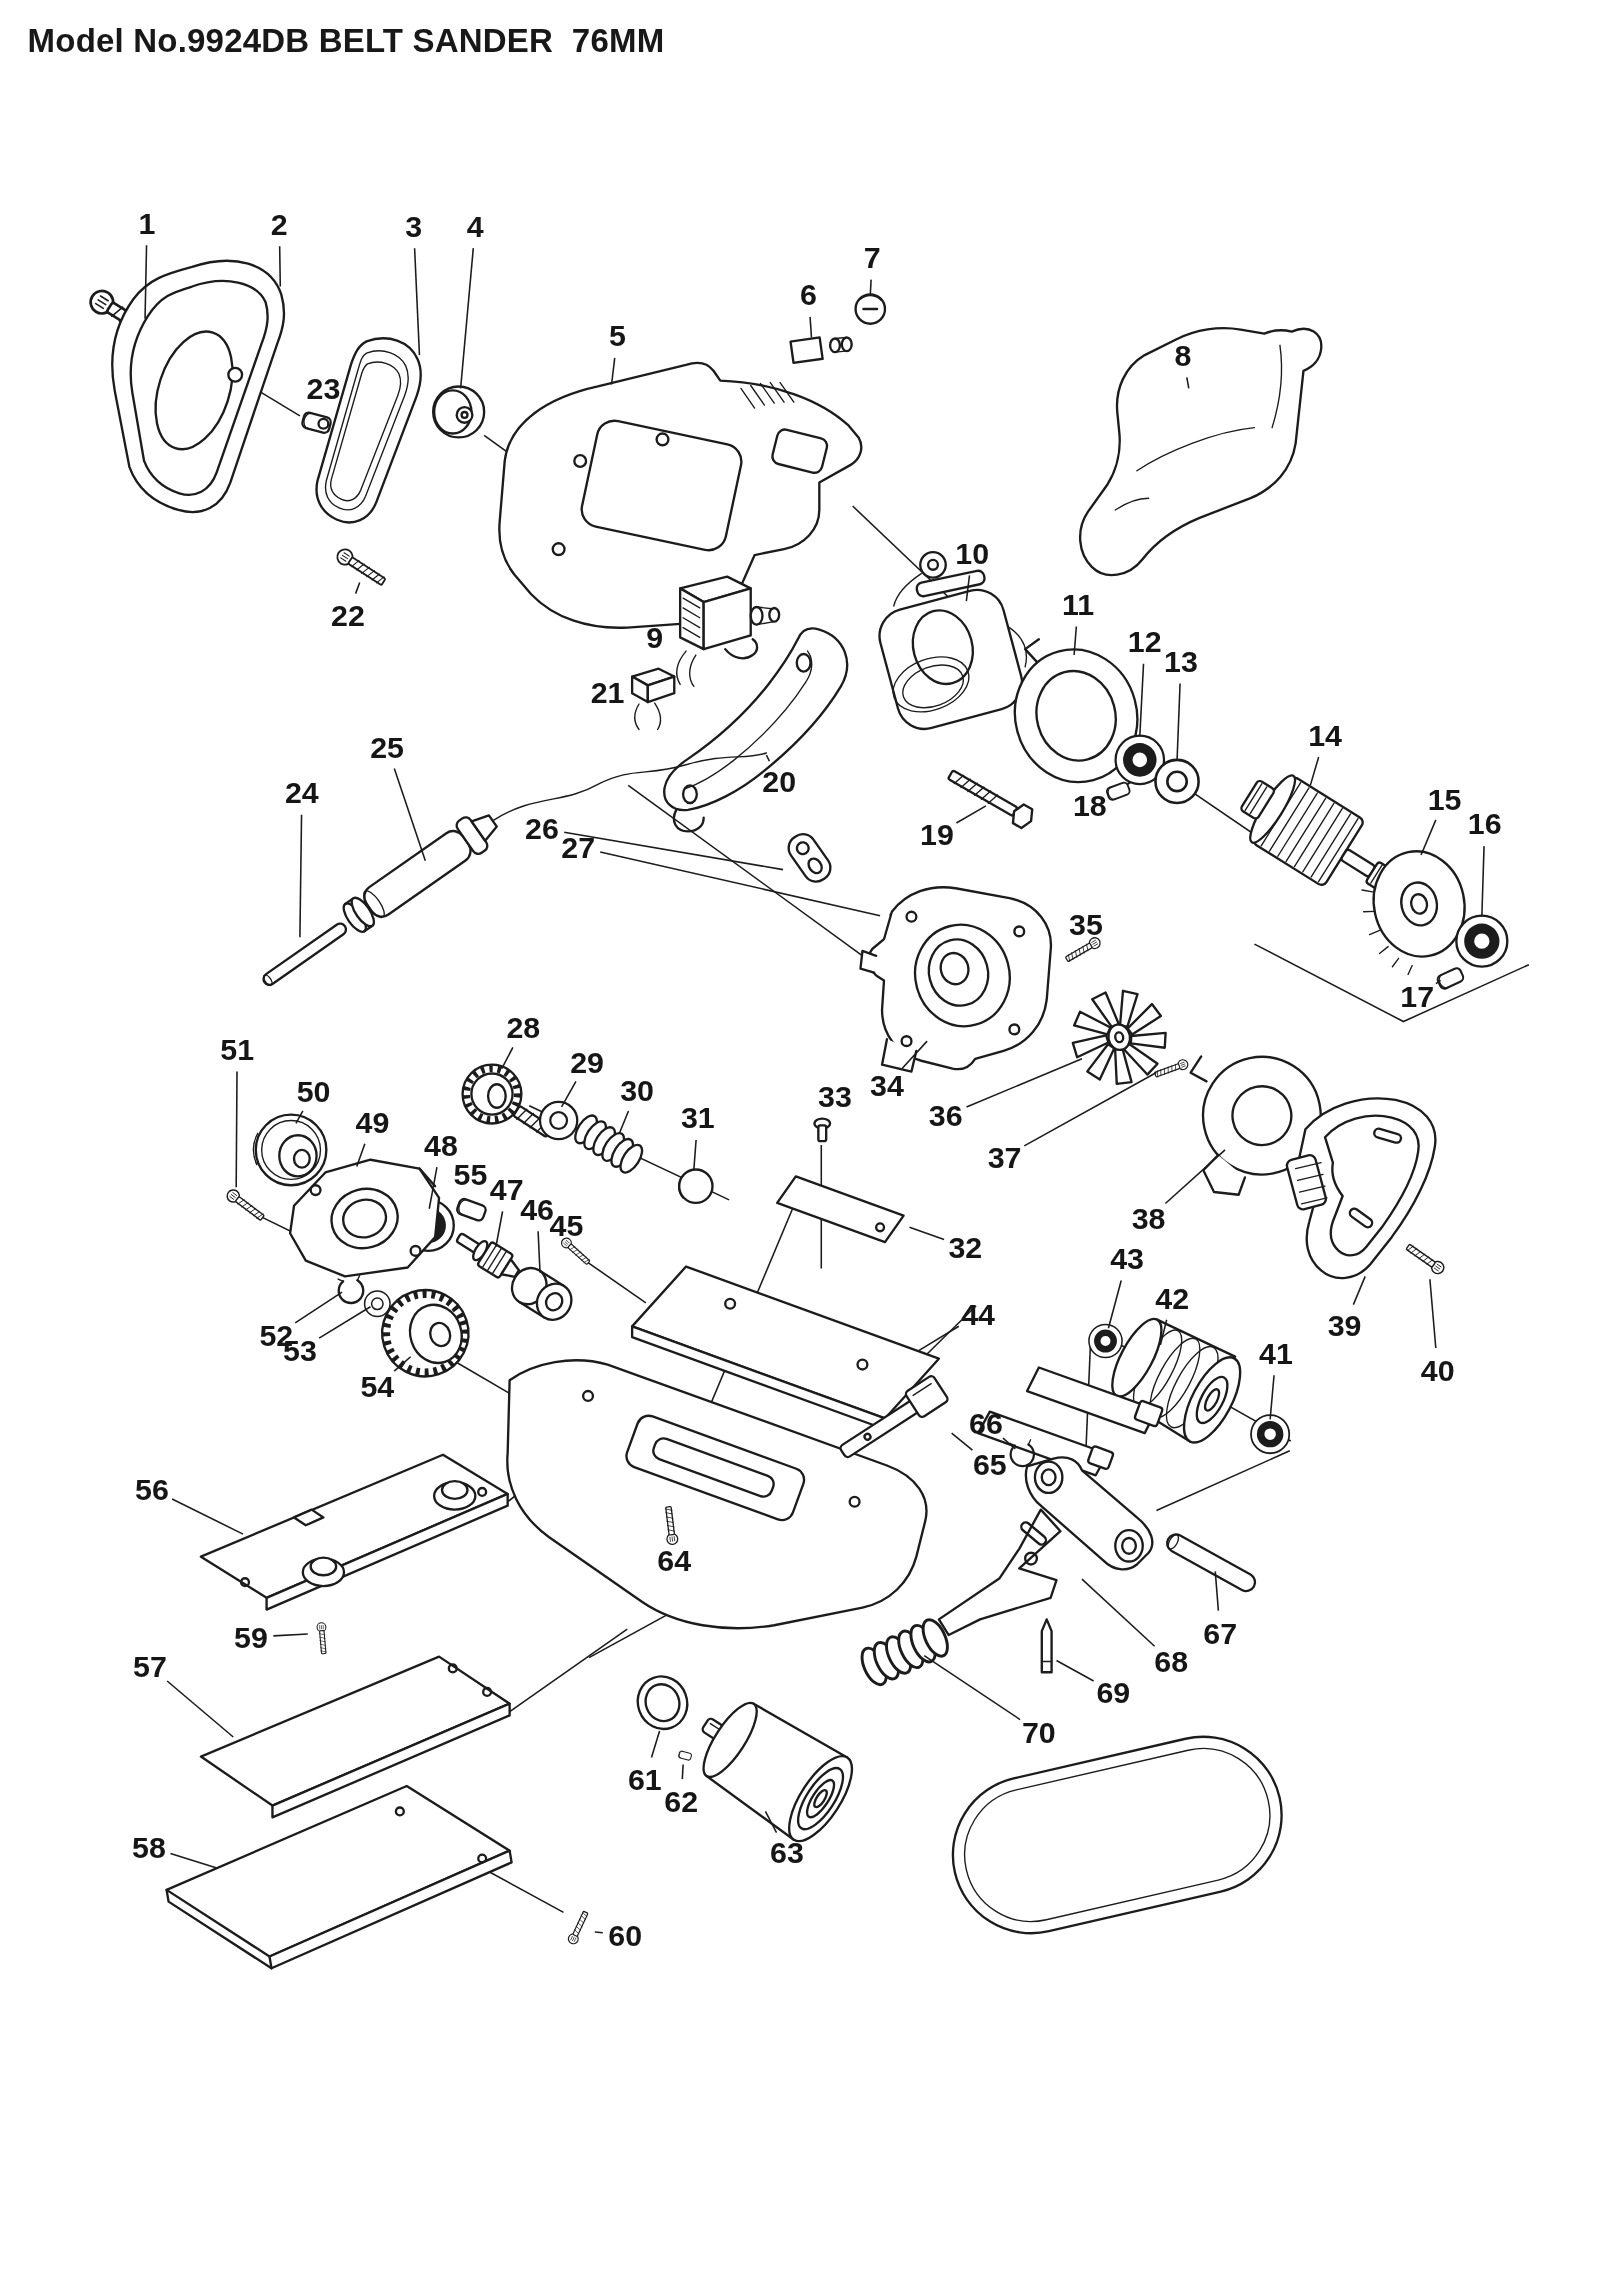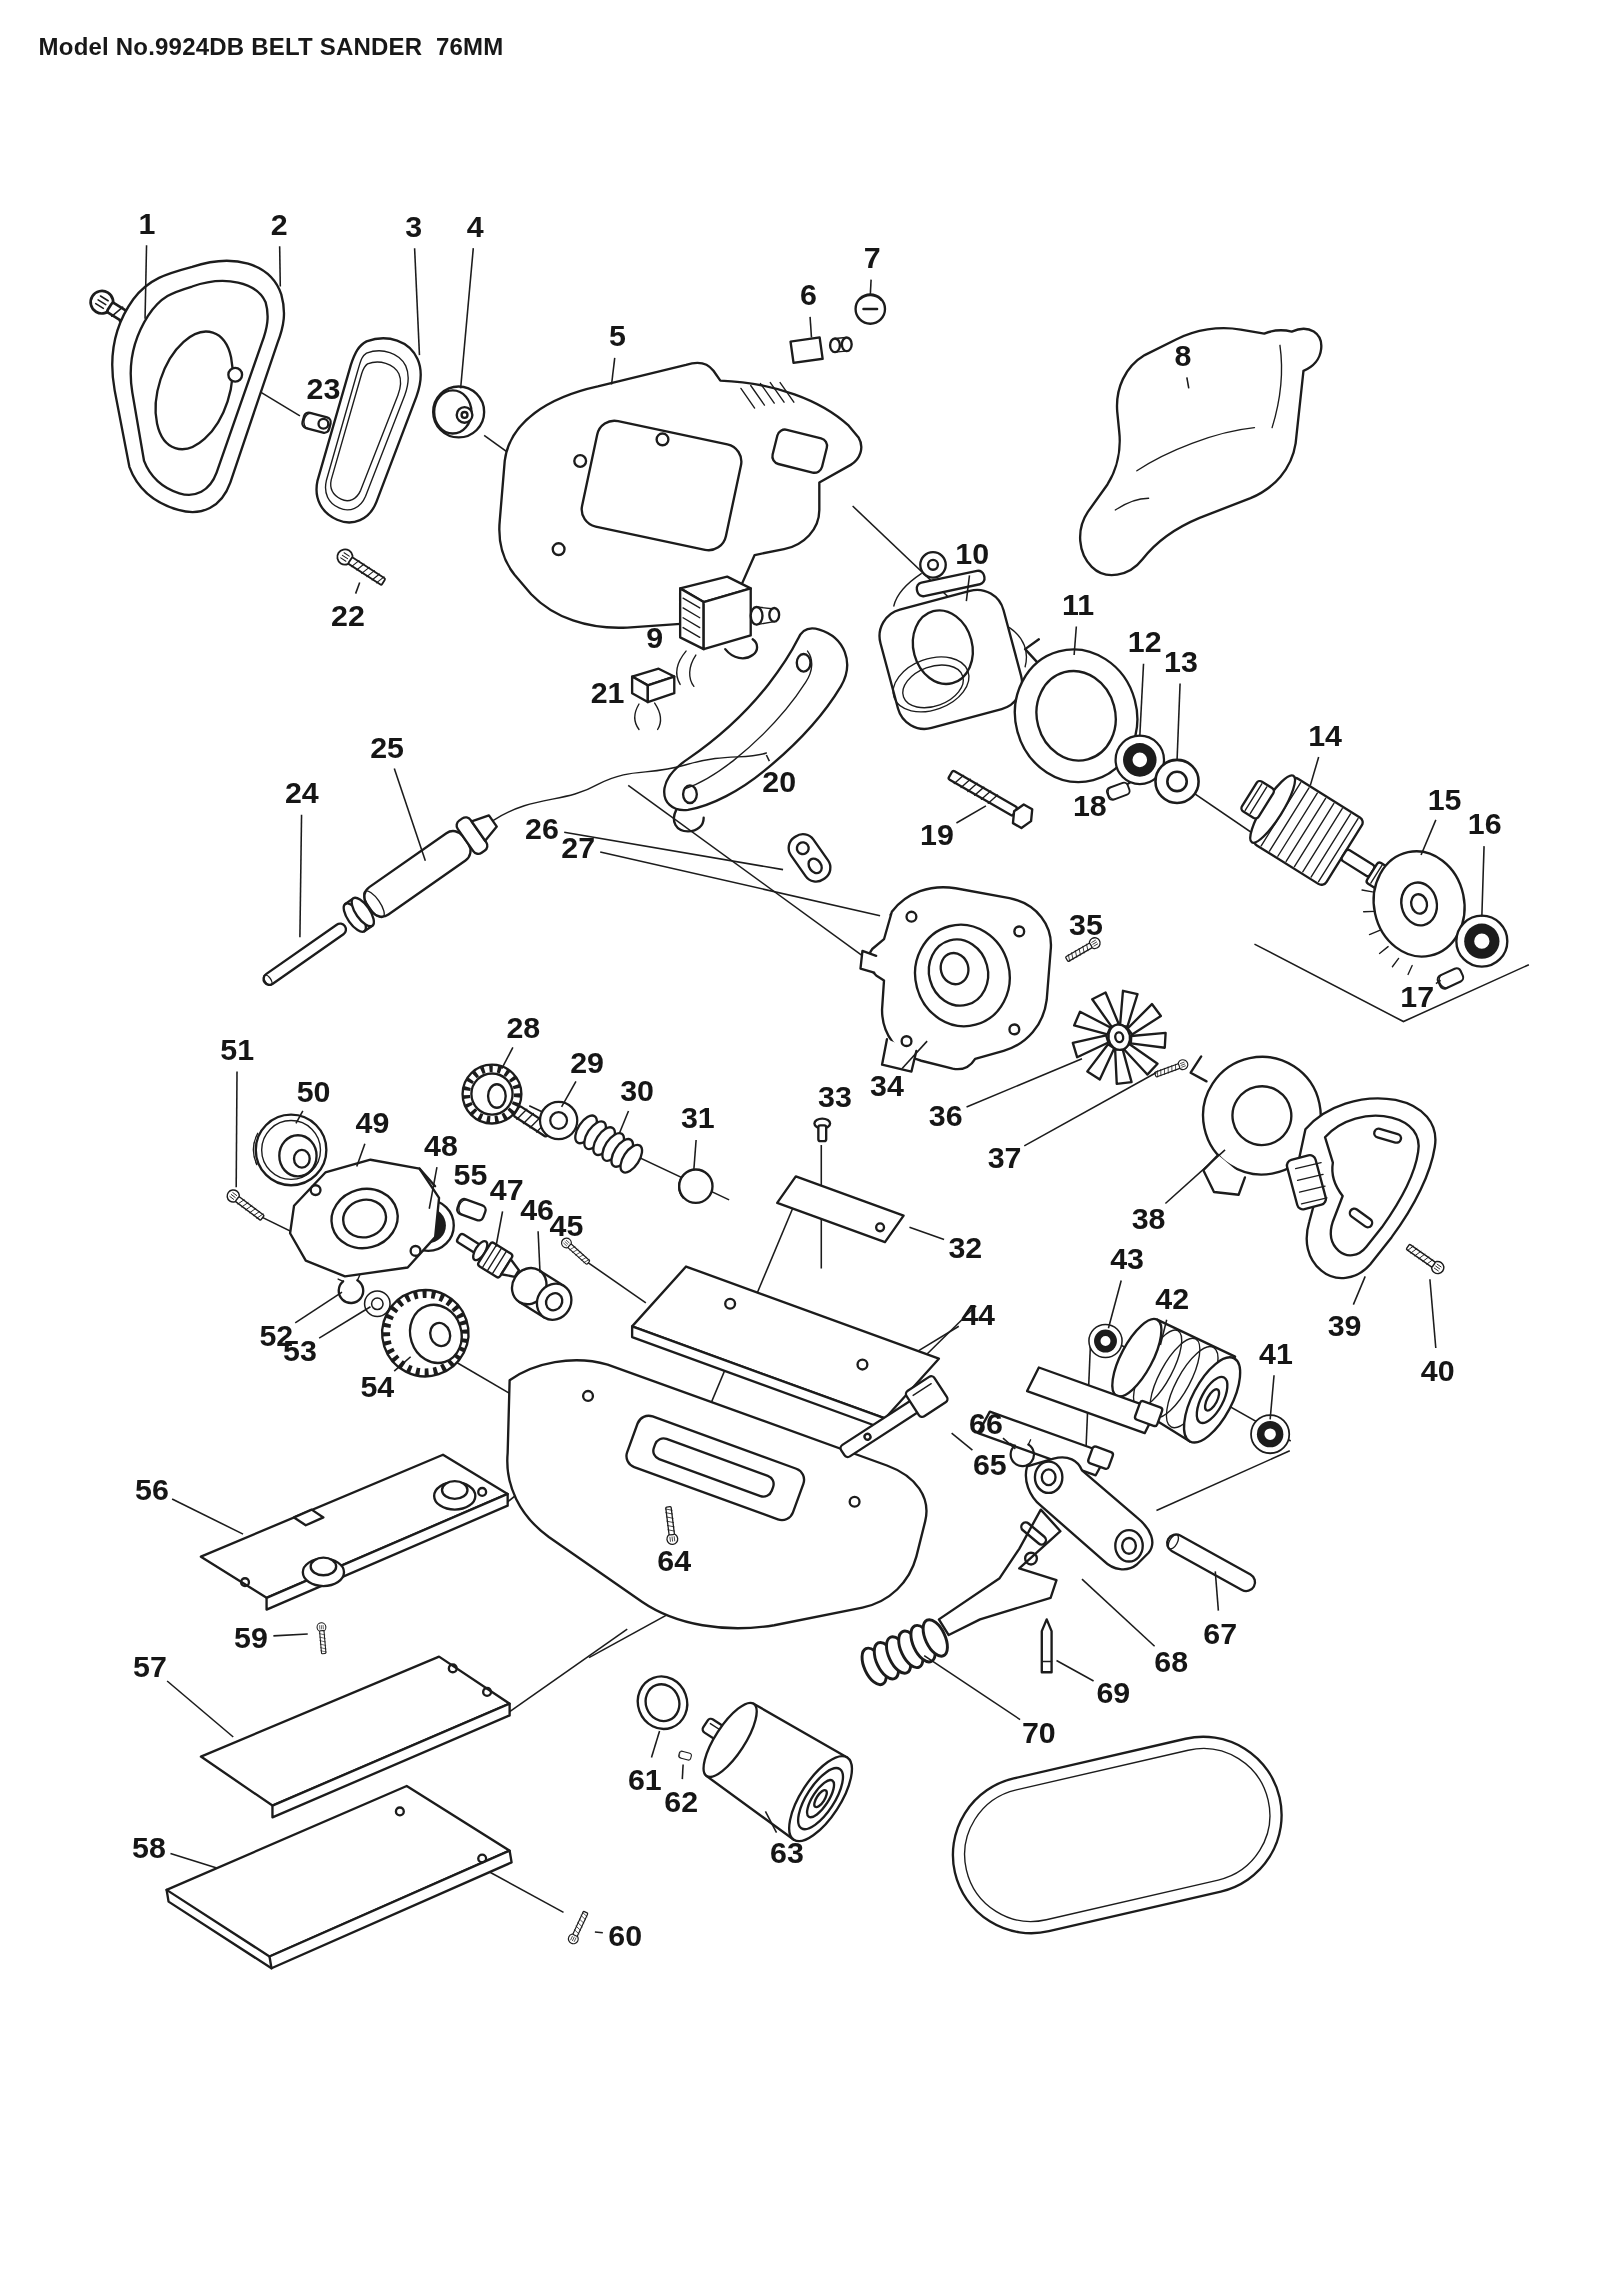--- a/index.html
+++ b/index.html
@@ -1,18 +1,18 @@
 <!DOCTYPE html>
 <html><head>
 <meta charset="utf-8">
 <style>
   html,body{margin:0;padding:0;background:#fff;}
   .page{position:relative;width:1621px;height:2293px;background:#ffffff;overflow:hidden;
         font-family:"Liberation Sans",sans-serif;}
-  .title{position:absolute;left:21.6px;top:15.7px;margin:17px;font-size:24px;font-weight:600;
+  .title{position:absolute;left:21.6px;top:15.7px;margin:6px;font-size:33px;font-weight:600;
          color:#181818;letter-spacing:0.2px;white-space:pre;}
   svg{position:absolute;left:0;top:0;}
   .ln{stroke:#1c1c1c;stroke-width:2.4;fill:none;stroke-linecap:round;stroke-linejoin:round;}
   .thin{stroke-width:1.4;}
   .fw{fill:#ffffff;}
   .fb{fill:#1c1c1c;stroke:none;}
   .plabel{font-family:"Liberation Sans",sans-serif;font-size:31px;font-weight:700;fill:#161616;
           text-anchor:middle;}
   .leader{stroke:#1c1c1c;stroke-width:1.6;fill:none;}
 </style>

